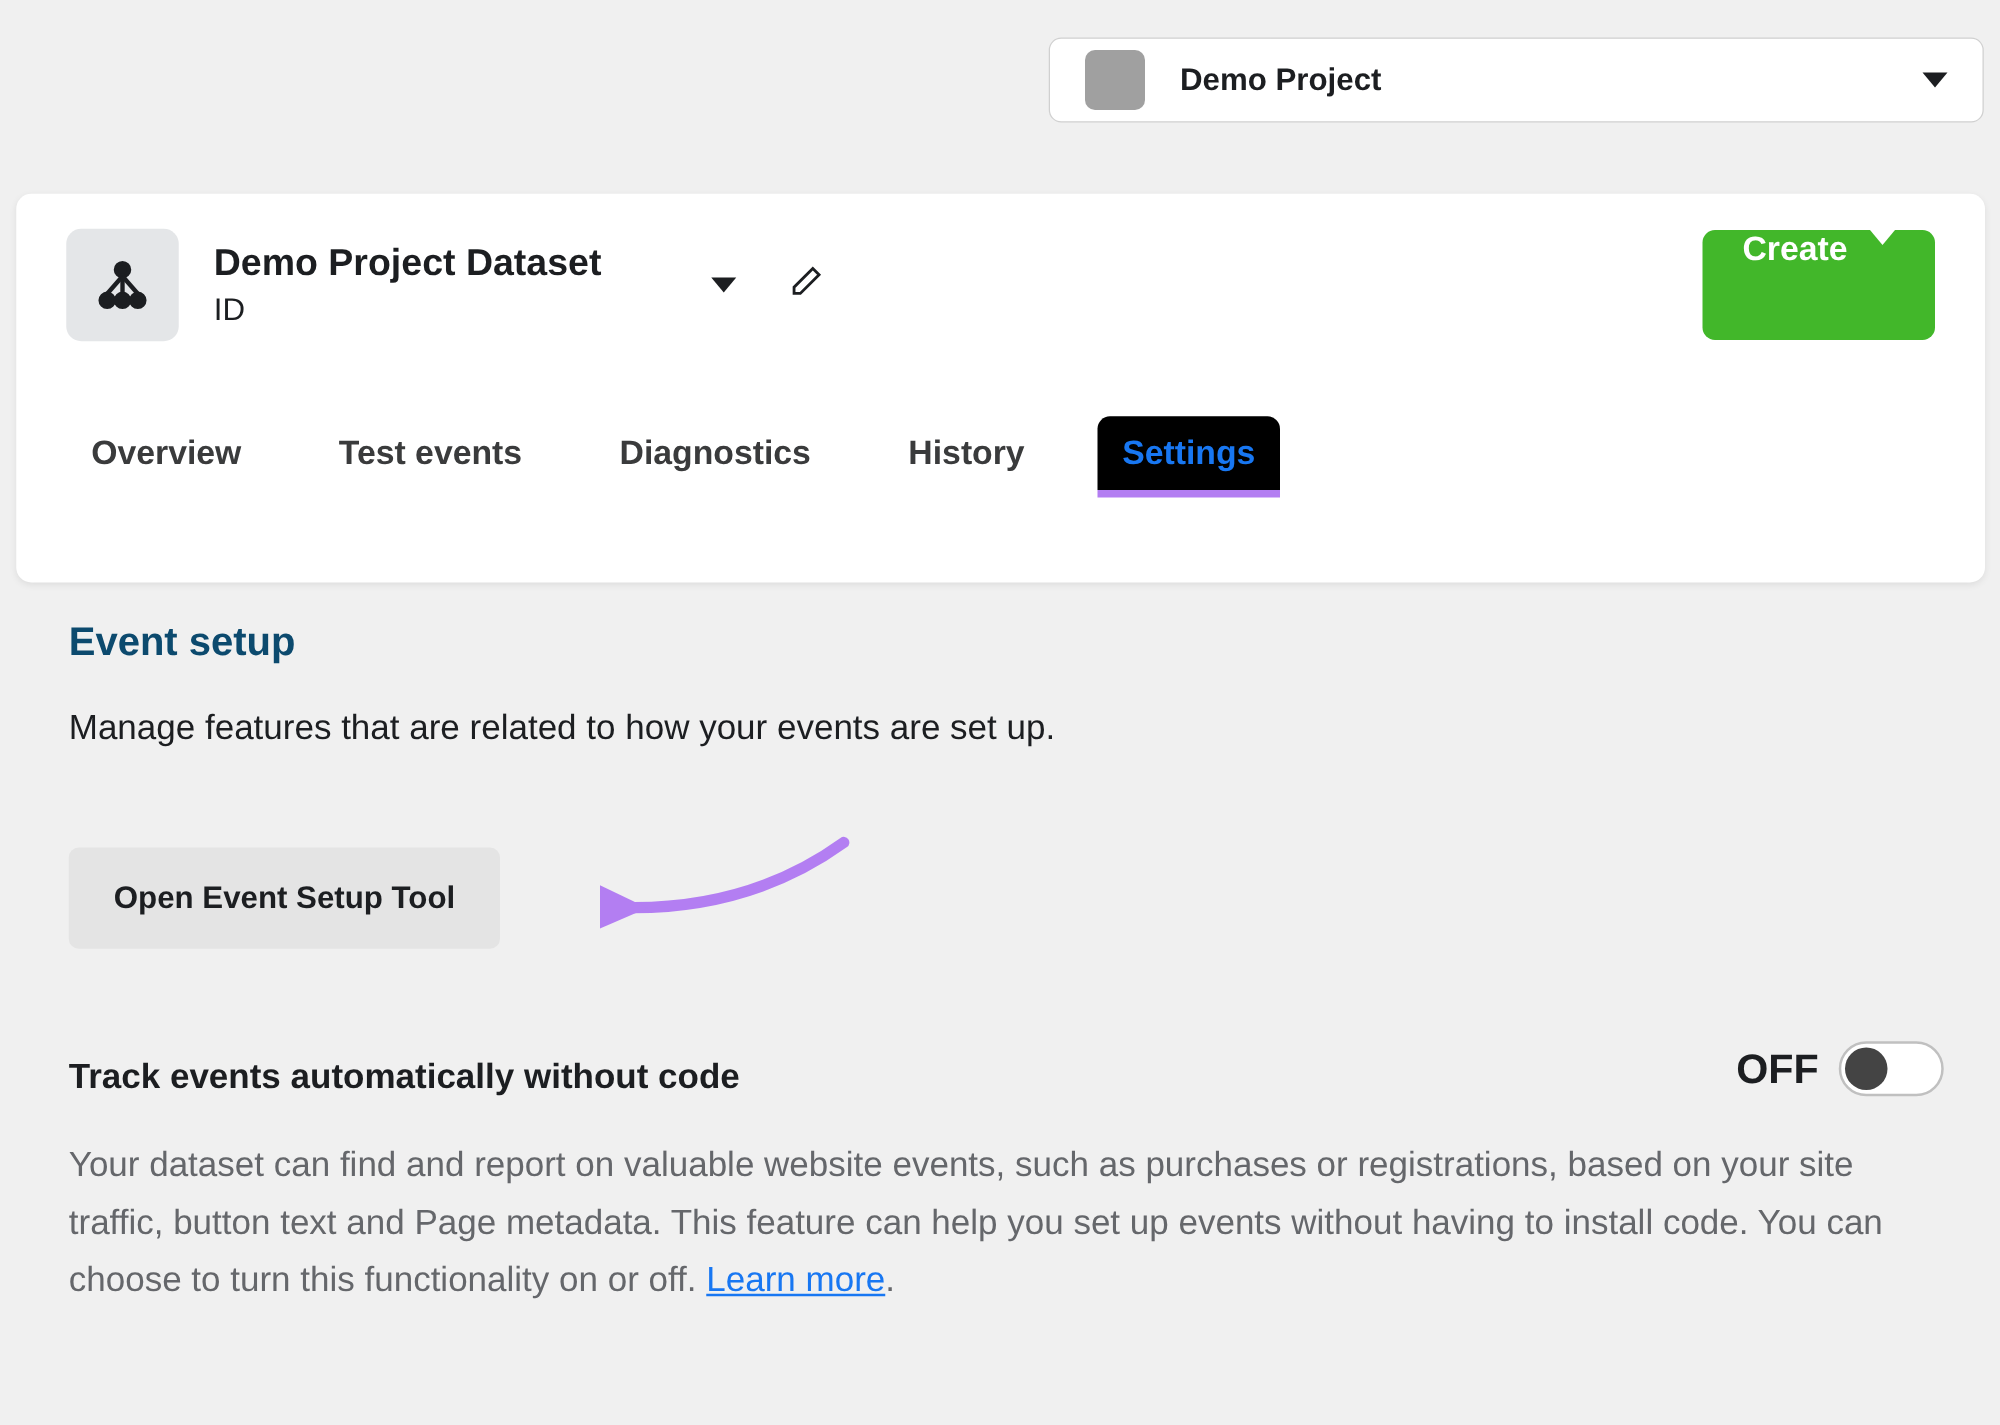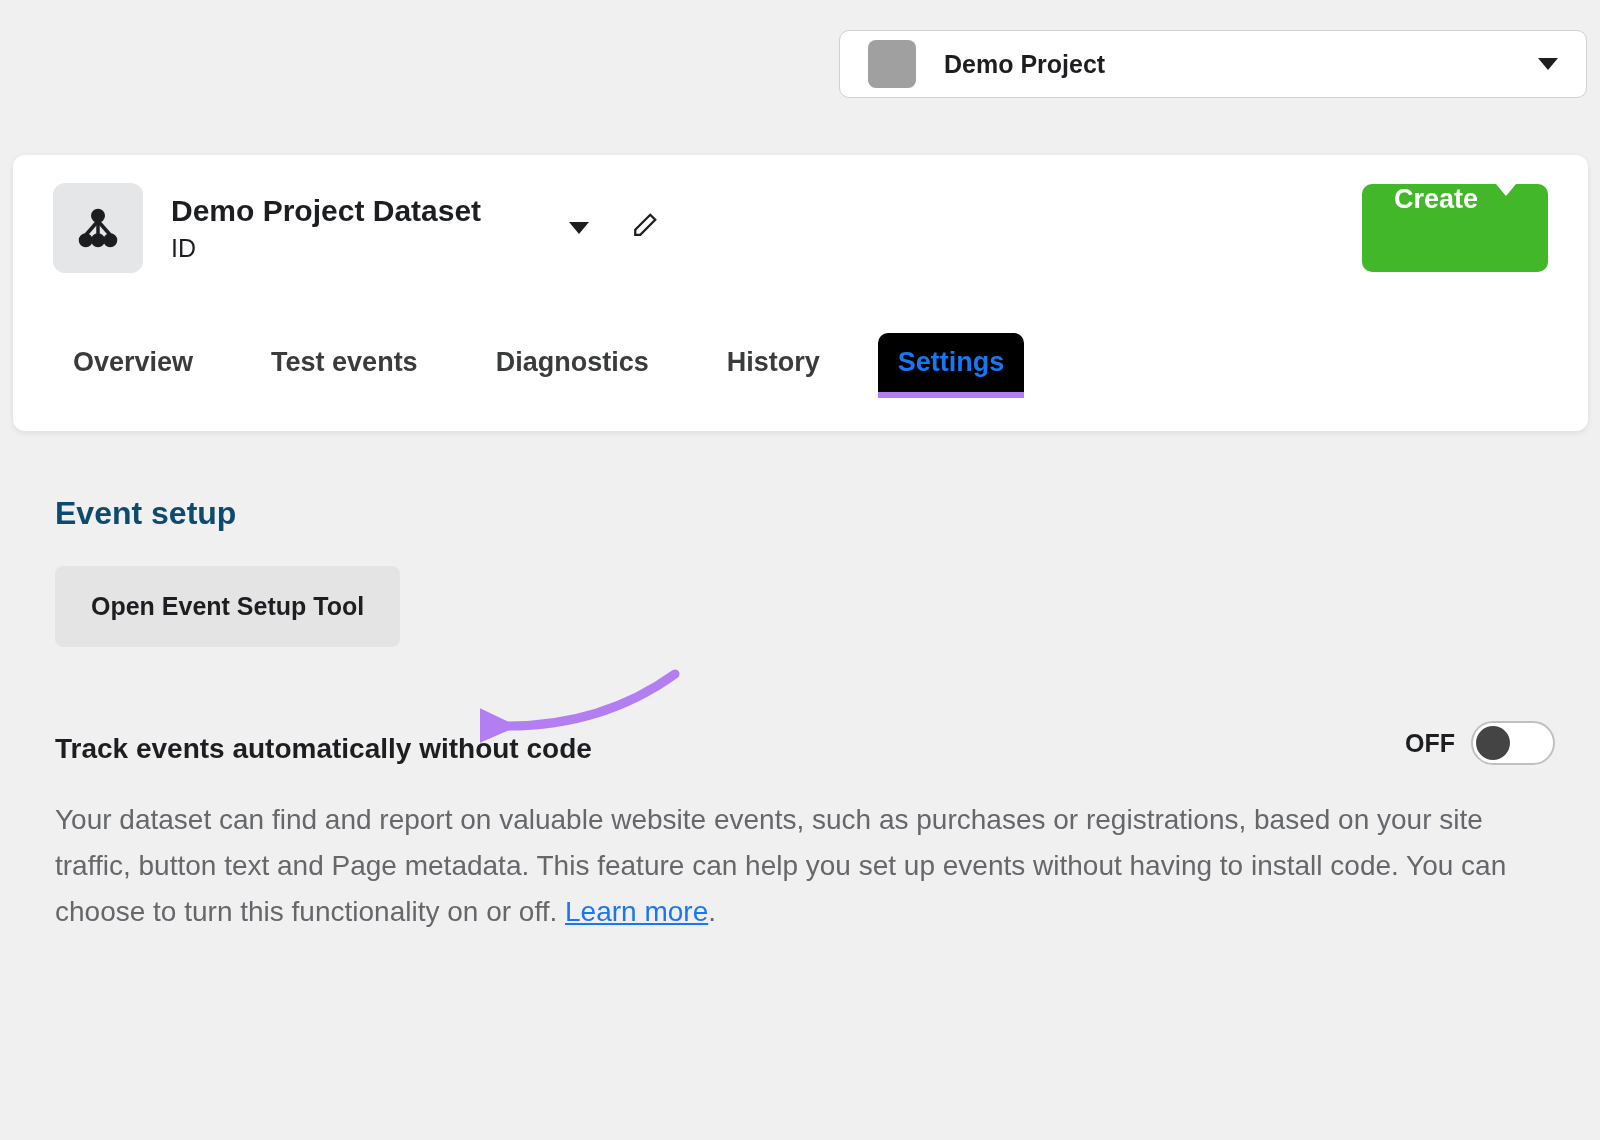--- a/index.html
+++ b/index.html
@@ -45,21 +45,21 @@
       height: 0;
       border-left: 10px solid transparent;
       border-right: 10px solid transparent;
       border-top: 12px solid #1c1e21;
     }
     .card {
       position: absolute;
       top: 155px;
       left: 13px;
       width: 1575px;
-      height: 276px;
+      height: 311px;
       background: #fff;
       border-radius: 12px;
       box-shadow: 0 2px 6px rgba(0,0,0,0.08);
     }
     .card-header {
       display: flex;
       align-items: center;
       padding: 28px 40px 0 40px;
       gap: 28px;
     }
@@ -207,21 +207,21 @@
       font-size: 28px;
       font-weight: 700;
       color: #1c1e21;
     }
     .toggle-group {
       display: flex;
       align-items: center;
       gap: 16px;
     }
     .toggle-state {
-      font-size: 25px;
+      font-size: 33px;
       font-weight: 700;
       color: #1c1e21;
     }
     .toggle {
       width: 84px;
       height: 44px;
       background: #fff;
       border: 2px solid #c0c0c0;
       border-radius: 22px;
       position: relative;
@@ -292,20 +292,21 @@
     <div class="tab">Overview</div>
     <div class="tab">Test events</div>
     <div class="tab">Diagnostics</div>
     <div class="tab">History</div>
     <div class="tab active">Settings</div>
   </div>
 </div>
 
 <div class="content">
   <div class="section-title">Event setup</div>
+  <div class="section-desc">Manage features that are related to how your events are set up.</div>
 
   <button class="tool-btn">Open Event Setup Tool</button>
 
   <div class="toggle-row">
     <div class="toggle-label">Track events automatically without code</div>
     <div class="toggle-group">
       <div class="toggle-state">OFF</div>
       <div class="toggle">
         <div class="knob"></div>
       </div>

